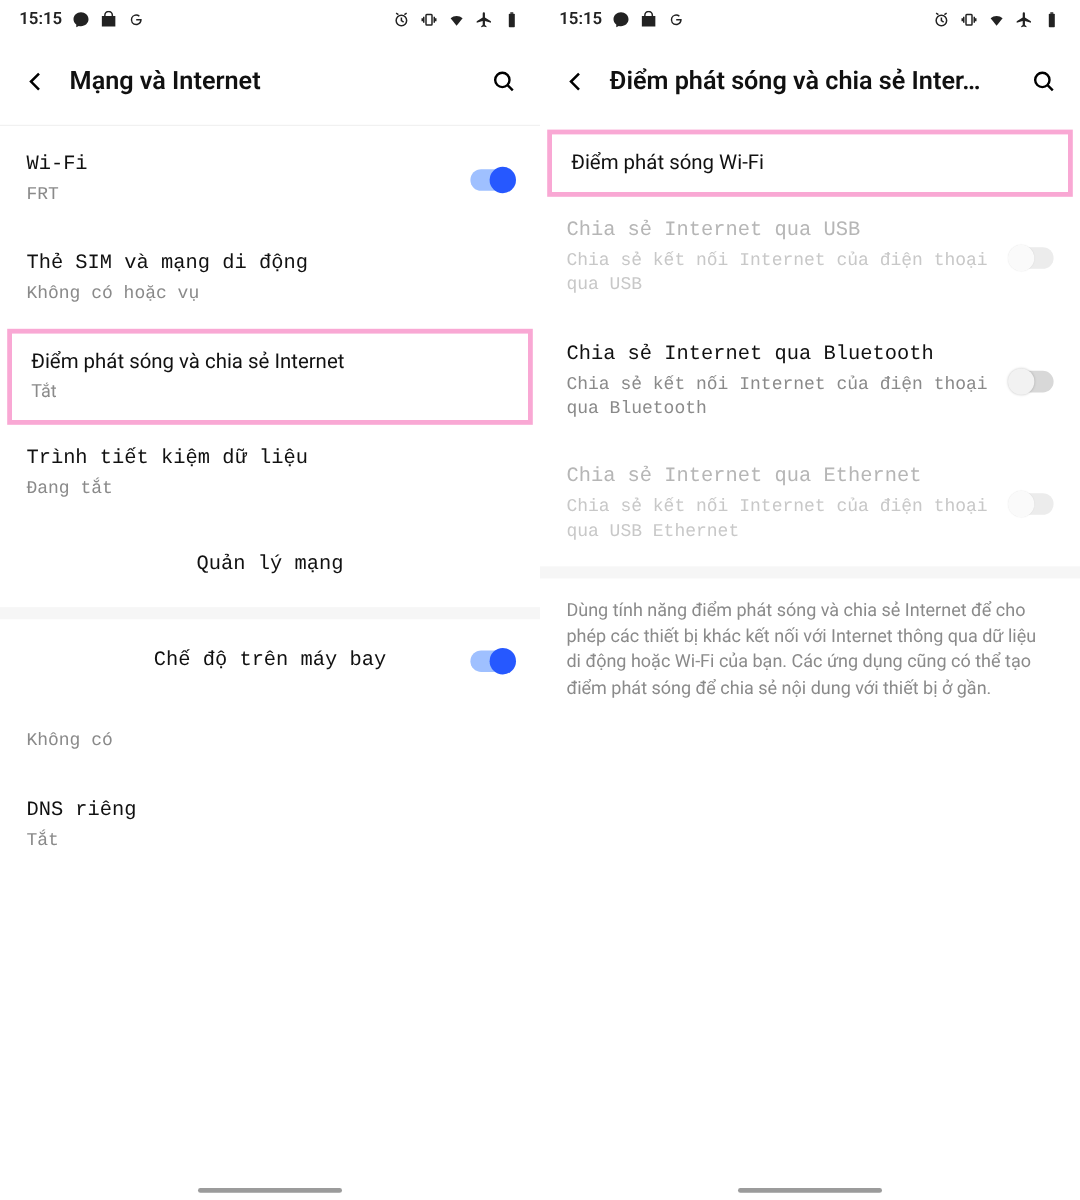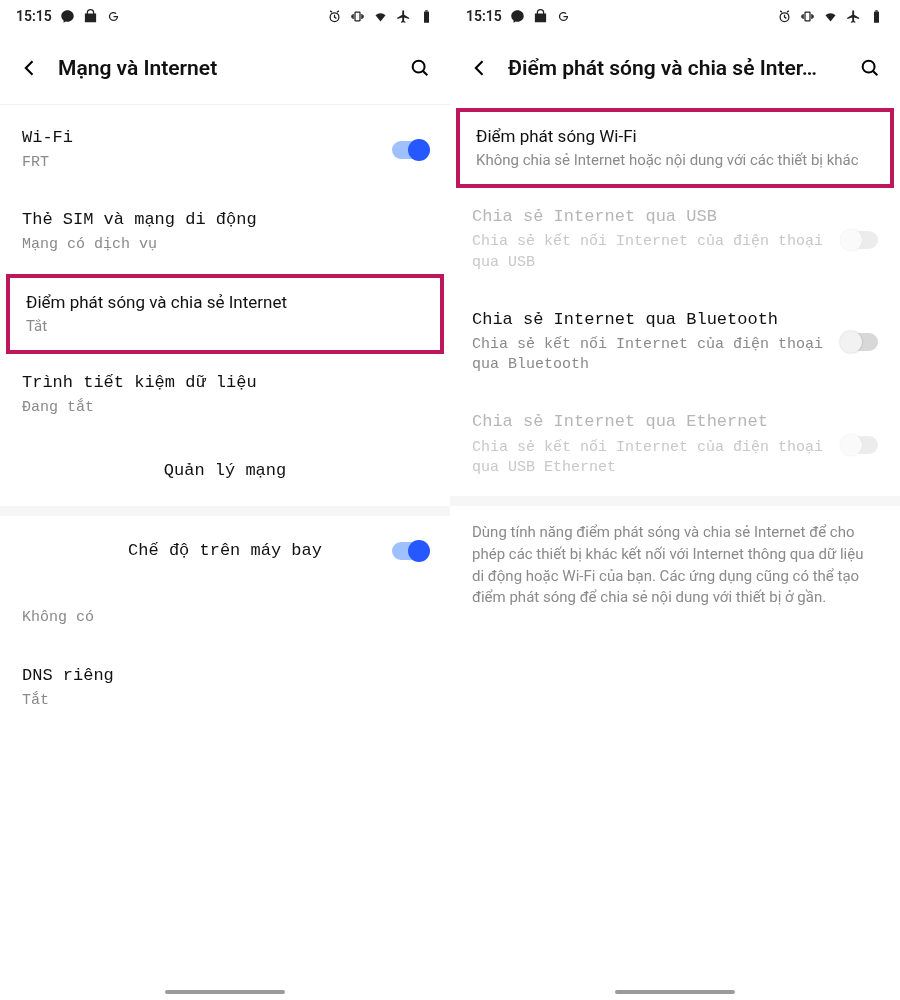--- a/index.html
+++ b/index.html
@@ -106,21 +106,21 @@
   .divider {
     height: 1px;
     background: #f1f1f1;
     margin: 0;
   }
   .divider.thick {
     height: 10px;
     background: #f6f6f6;
   }
   .redbox {
-    border: 4px solid #be185d;
+    border: 4px solid #f9a8d4;
     margin: 0 6px;
     padding: 14px 16px;
   }
   .redbox .title { font-size: 17px; color:#111;}
   .redbox .sub { font-size:15px; color:#8a8a8a; margin-top:4px; line-height:1.35;}
   .helptext {
     padding: 16px 22px;
     font-size: 15px;
     color: #8a8a8a;
     line-height: 1.45;
@@ -213,21 +213,21 @@
   <div class="list">
 
     <div class="item">
       <div class="title">Wi-Fi</div>
       <div class="sub">FRT</div>
       <div class="toggle on"></div>
     </div>
 
     <div class="item">
       <div class="title">Thẻ SIM và mạng di động</div>
-      <div class="sub">Mạng có dịch vụ</div>
+      <div class="sub">Không có hoặc vụ</div>
     </div>
 
     <div class="redbox">
       <div class="title">Điểm phát sóng và chia sẻ Internet</div>
       <div class="sub">Tắt</div>
     </div>
 
     <div class="item">
       <div class="title">Trình tiết kiệm dữ liệu</div>
       <div class="sub">Đang tắt</div>
@@ -324,21 +324,20 @@
           <circle cx="10.5" cy="10.5" r="6.5"></circle>
           <line x1="20" y1="20" x2="15.2" y2="15.2"></line>
         </svg>
     </div>
   </div>
 
   <div class="list">
 
     <div class="redbox">
       <div class="title">Điểm phát sóng Wi-Fi</div>
-      <div class="sub" style="padding-right:0">Không chia sẻ Internet hoặc nội dung với các thiết bị khác</div>
     </div>
 
     <div class="item disabled">
       <div class="title">Chia sẻ Internet qua USB</div>
       <div class="sub">Chia sẻ kết nối Internet của điện thoại qua USB</div>
       <div class="toggle off disabled"></div>
     </div>
 
     <div class="item">
       <div class="title">Chia sẻ Internet qua Bluetooth</div>

